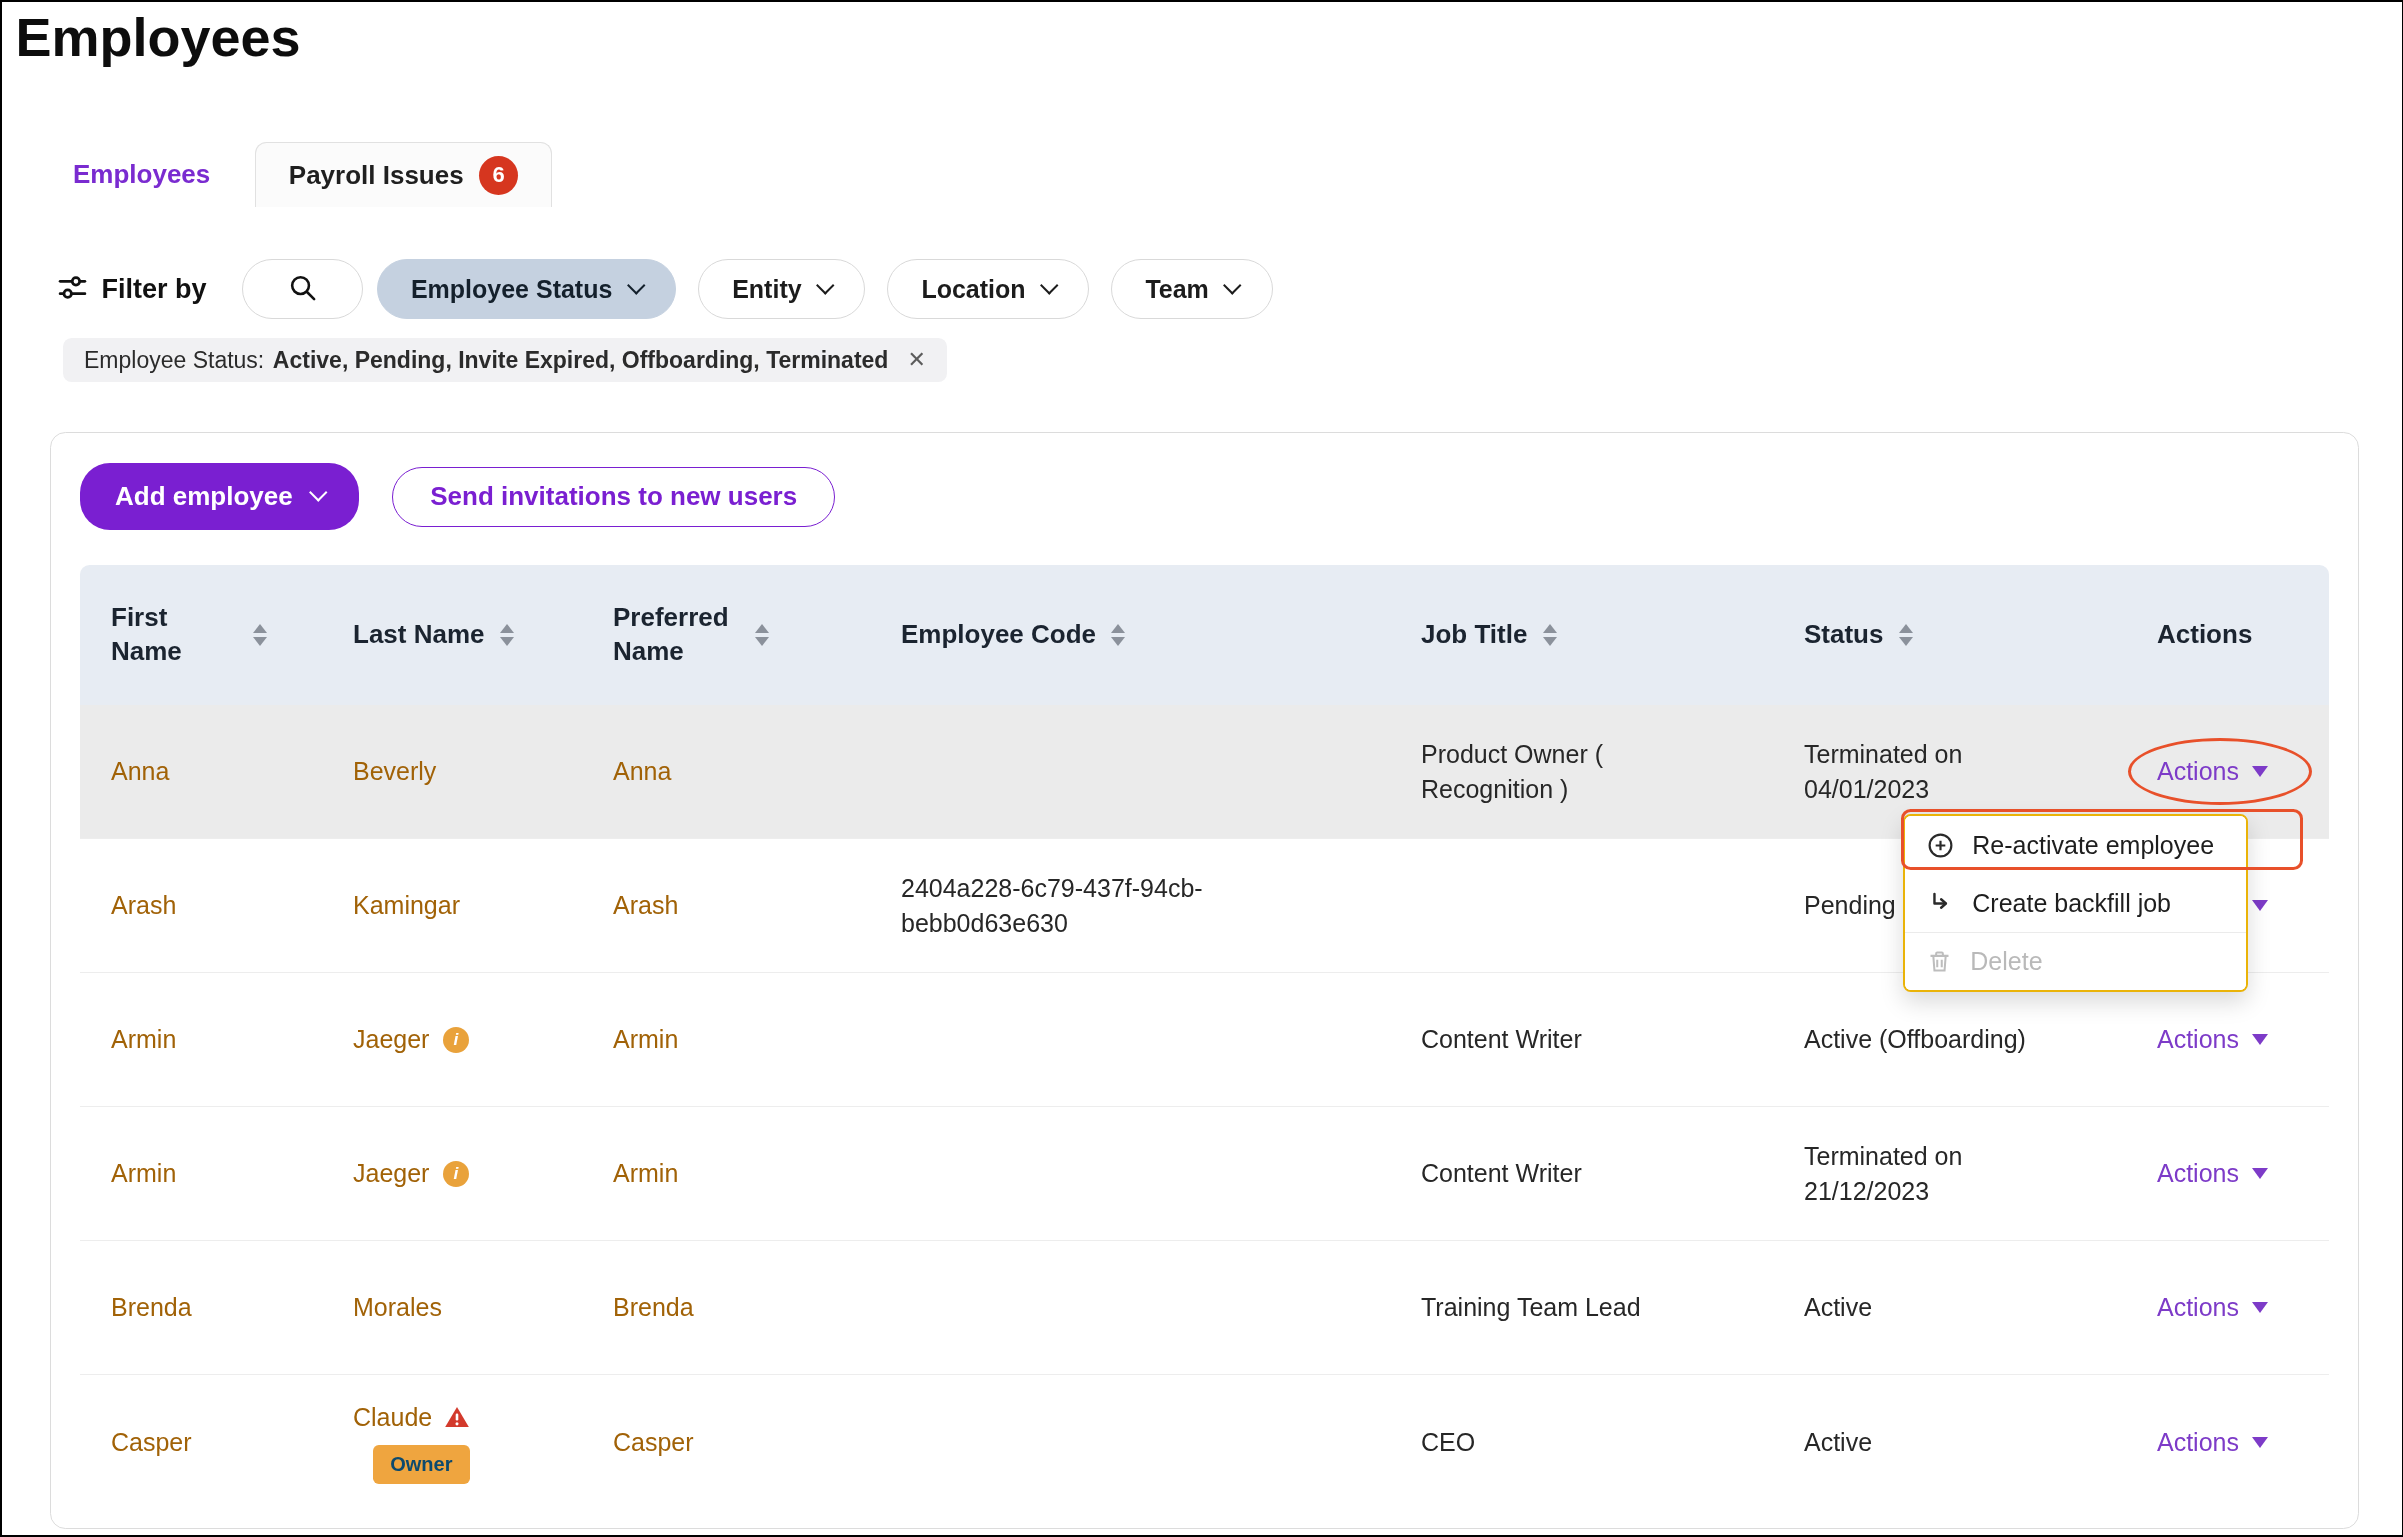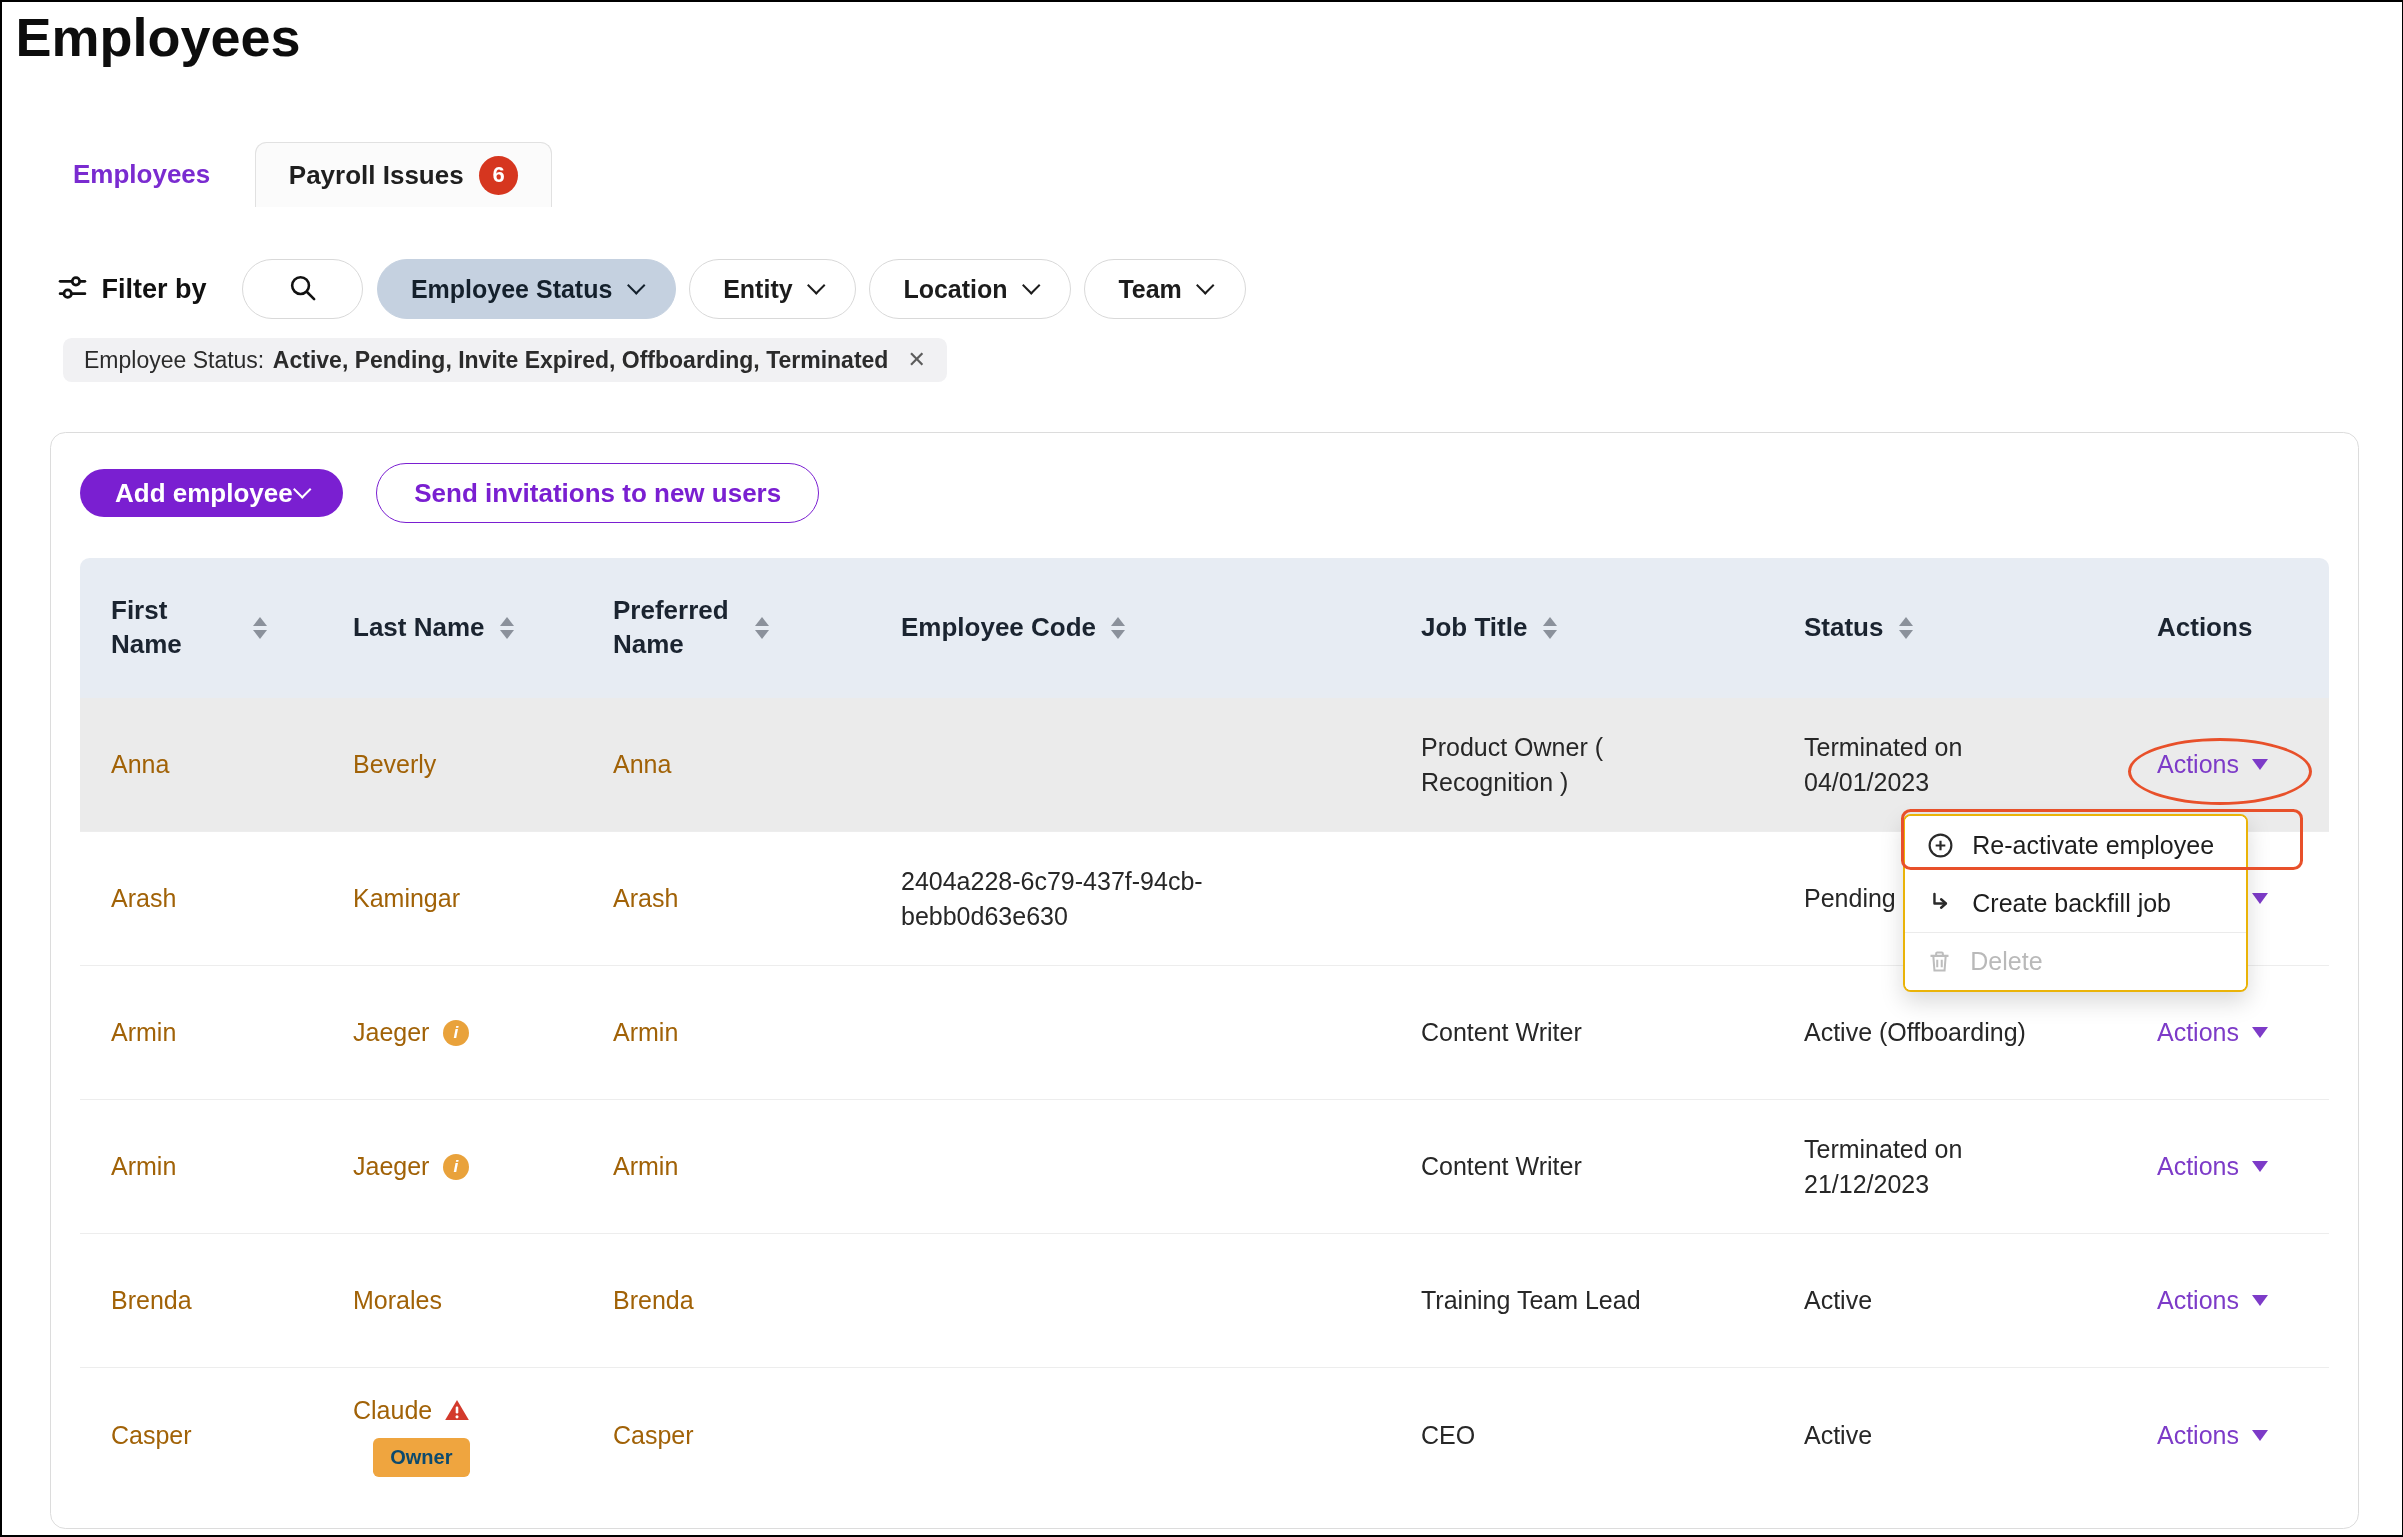--- a/index.html
+++ b/index.html
@@ -18,37 +18,37 @@
   .tab.active{color:#7a2bd0;}
   .tab:not(.active){background:#fbfbfb;border:1.4px solid #e1e1e1;border-bottom:none;}
   .tab-badge{min-width:39px;height:39px;border-radius:50%;background:#d6361f;color:#fff;
        display:inline-flex;align-items:center;justify-content:center;font-size:22px;font-weight:700;}
   
   .filter-row{position:absolute;left:54px;top:257px;display:flex;align-items:center;}
   .filter-by{display:flex;align-items:center;gap:12.5px;margin-right:35px;}
   .filter-label{font-size:27px;font-weight:700;color:#111;}
   .search-pill{width:121px;height:60px;border-radius:30px;border:1.6px solid #d9d9d9;background:#fff;
        display:flex;align-items:center;justify-content:center;cursor:pointer;margin-right:14.4px;}
-  .pills{display:flex;gap:13px;align-items:flex-start;}
+  .pills{display:flex;gap:22px;align-items:flex-start;}
   .pill{display:inline-flex;align-items:center;gap:17.3px;height:60px;padding:0 33px;border-radius:30px;
        border:1.6px solid #d9d9d9;background:#fff;font-size:25px;font-weight:700;color:#1c1c1c;
        font-family:inherit;cursor:pointer;}
   .pill.selected{background:#c5d1e0;border-color:#c5d1e0;color:#14202c;}
   .chev{width:12.5px;height:12.5px;border-right:2.9px solid currentColor;border-bottom:2.9px solid currentColor;
        transform:rotate(45deg) translate(-2.9px,-2.9px);display:inline-block;}
   
   .chip-row{position:absolute;left:61px;top:336px;}
   .chip{display:inline-flex;align-items:center;height:44px;padding:0 21px;border-radius:8.6px;background:#f1f1f3;font-size:23px;color:#2b2b2b;}
   .chip-text b{margin-left:8.6px;font-weight:700;}
   .chip-close{margin-left:19px;font-size:22px;color:#5c5c5c;cursor:pointer;}
   
   .card{position:absolute;left:48px;top:430px;width:2309px;height:1097px;background:#fff;
        border:1.4px solid #dcdcdc;border-radius:15.4px;overflow:hidden;}
   .toolbar{margin:30px 29px 35px 29px;display:flex;gap:33px;align-items:center;}
-  .btn-primary{display:inline-flex;align-items:center;gap:3px;height:48px;padding:0 35px;border-radius:30px;
+  .btn-primary{display:inline-flex;align-items:center;gap:19px;height:67px;padding:0 35px;border-radius:30px;
        border:none;background:#7a1fd1;color:#fff;font-size:26px;font-weight:600;font-family:inherit;cursor:pointer;}
   .btn-primary .chev{border-color:#fff;}
   .btn-outline{display:inline-flex;align-items:center;height:60px;padding:0 37px;border-radius:30px;
        border:1.9px solid #7a1fd1;background:#fff;color:#7a1fd1;font-size:26px;font-weight:600;font-family:inherit;cursor:pointer;}
   
   .table{margin:0 29px;}
   .grid-row{display:grid;grid-template-columns:242px 260px 288px 520px 383px 353px 1fr;}
   .thead{background:#e7ecf3;border-radius:9.6px 9.6px 0 0;min-height:140px;}
   .th{display:flex;align-items:center;padding:19px 15.4px 19px 31px;font-size:26px;font-weight:700;color:#1b2430;cursor:pointer;}
   .th-label{line-height:1.3;}

